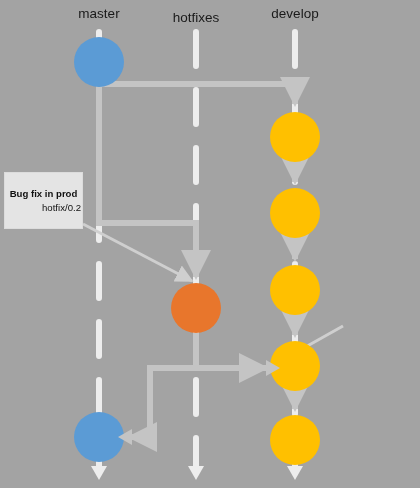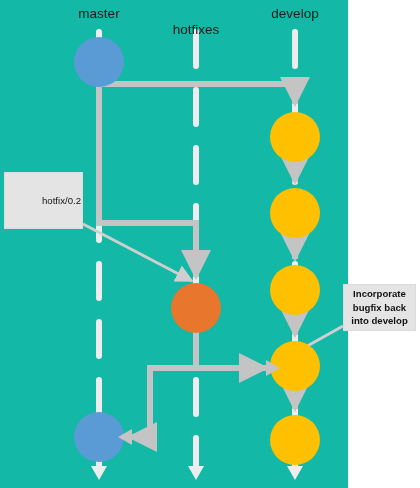--- a/index.html
+++ b/index.html
@@ -1,17 +1,17 @@
 <!DOCTYPE html>
 <html><head>
 <meta charset="utf-8">
 <style>
   html,body{margin:0;padding:0;background:#ffffff;}
   body{width:420px;height:488px;font-family:"Liberation Sans",sans-serif;overflow:hidden;}
-  #canvas{position:relative;width:348px;height:488px;background:#14b8a6;}
+  #canvas{position:relative;width:420px;height:488px;background:#a3a3a3;}
   svg.layer{position:absolute;left:0;top:0;width:420px;height:488px;}
   .lane-label{
     position:absolute;font-size:13.5px;color:#1a1a1a;
     text-align:center;white-space:nowrap;transform:translateX(-50%);
   }
   .callout{
     position:absolute;background:#e4e4e4;border:1px solid #dcdcdc;
     box-sizing:border-box;display:flex;flex-direction:column;
     align-items:center;justify-content:center;
     font-size:9.6px;color:#111;line-height:1.42;text-align:center;
@@ -118,26 +118,22 @@
 
     <g>
       <path d="M 266 360 L 266 376 L 280 368 z" fill="#c4c4c4"></path>
     </g>
     <g>
       <path d="M 132 429 L 132 445 L 118 437 z" fill="#c4c4c4"></path>
     </g>
   </svg>
 
   <div class="lane-label" style="left:99px;top:6px;">master</div>
-  <div class="lane-label" style="left:196px;top:22px;">hotfixes</div>
+  <div class="lane-label" style="left:196px;top:10px;">hotfixes</div>
   <div class="lane-label" style="left:295px;top:6px;text-align:center;">develop</div>
 
   <div class="callout" style="left:4px;top:172px;width:79px;height:57px;">
+    <div class="strong">Bug fix in prod</div>
     <div class="plain">hotfix/0.2</div>
   </div>
 
-  <div class="callout" style="left:343px;top:284px;width:73px;height:47px;">
-    <div class="strong">Incorporate</div>
-    <div class="strong">bugfix back</div>
-    <div class="strong">into develop</div>
-  </div>
 
 </div>
 
 </body></html>

